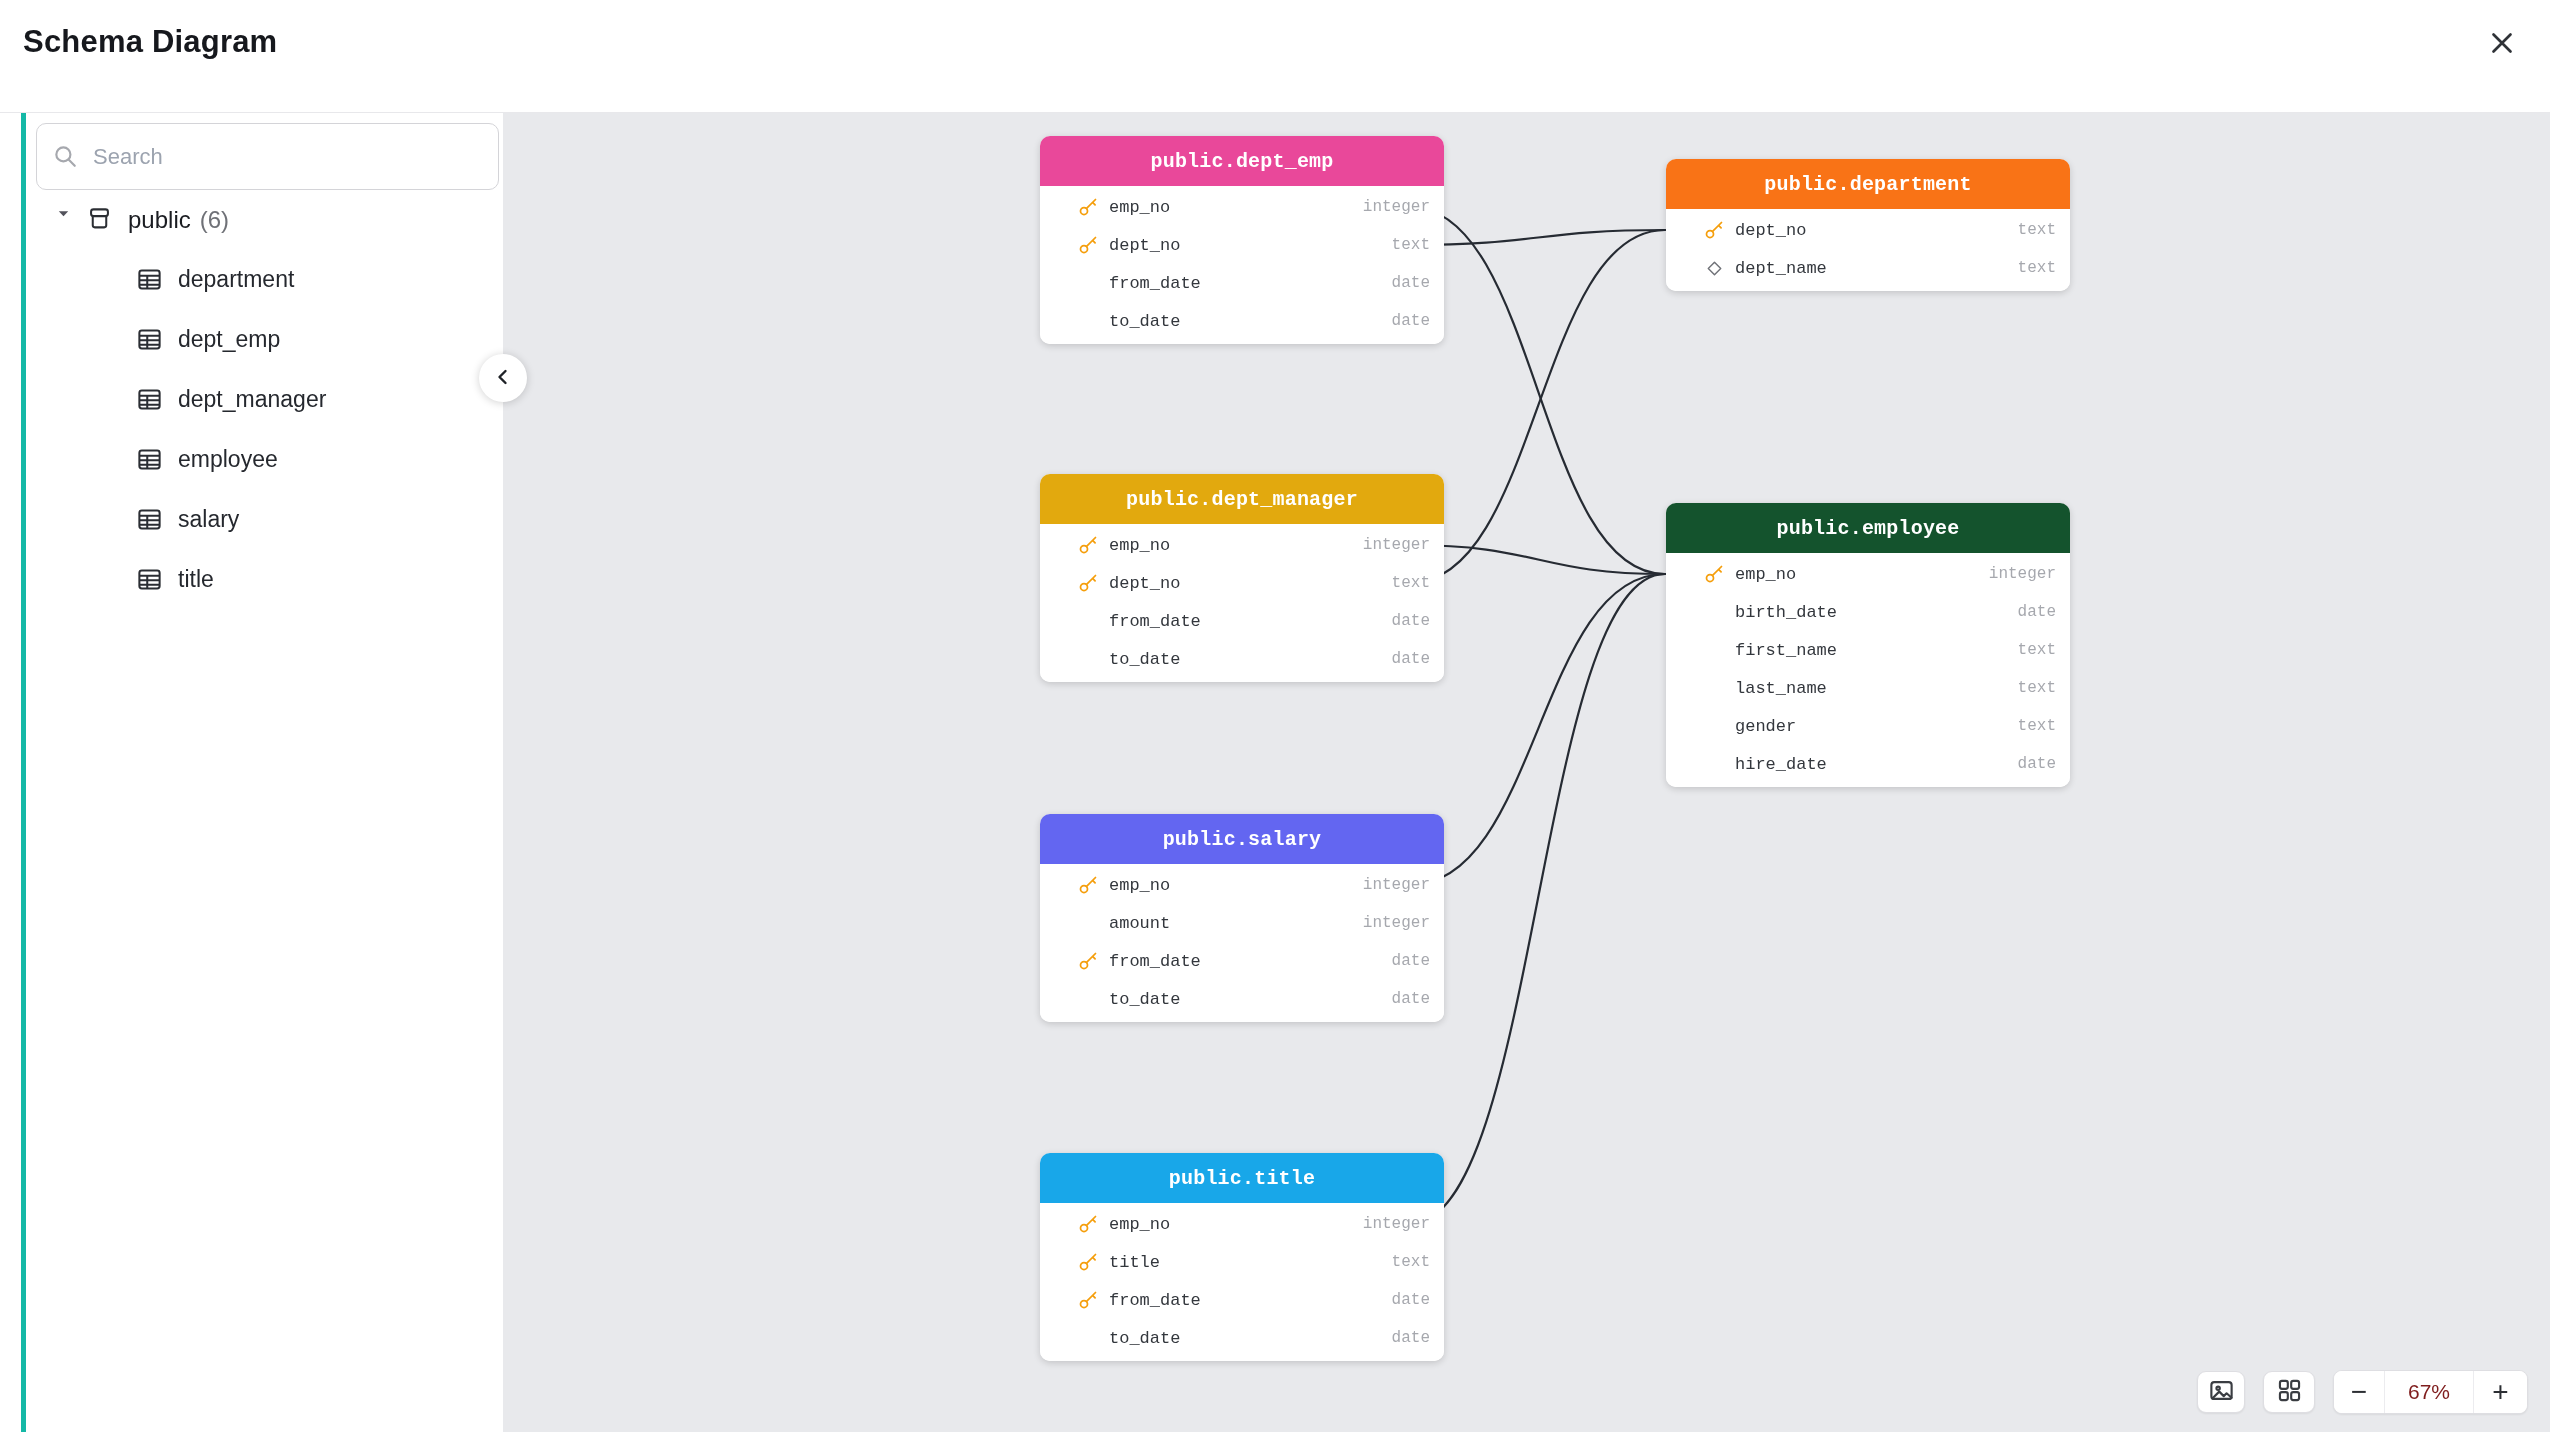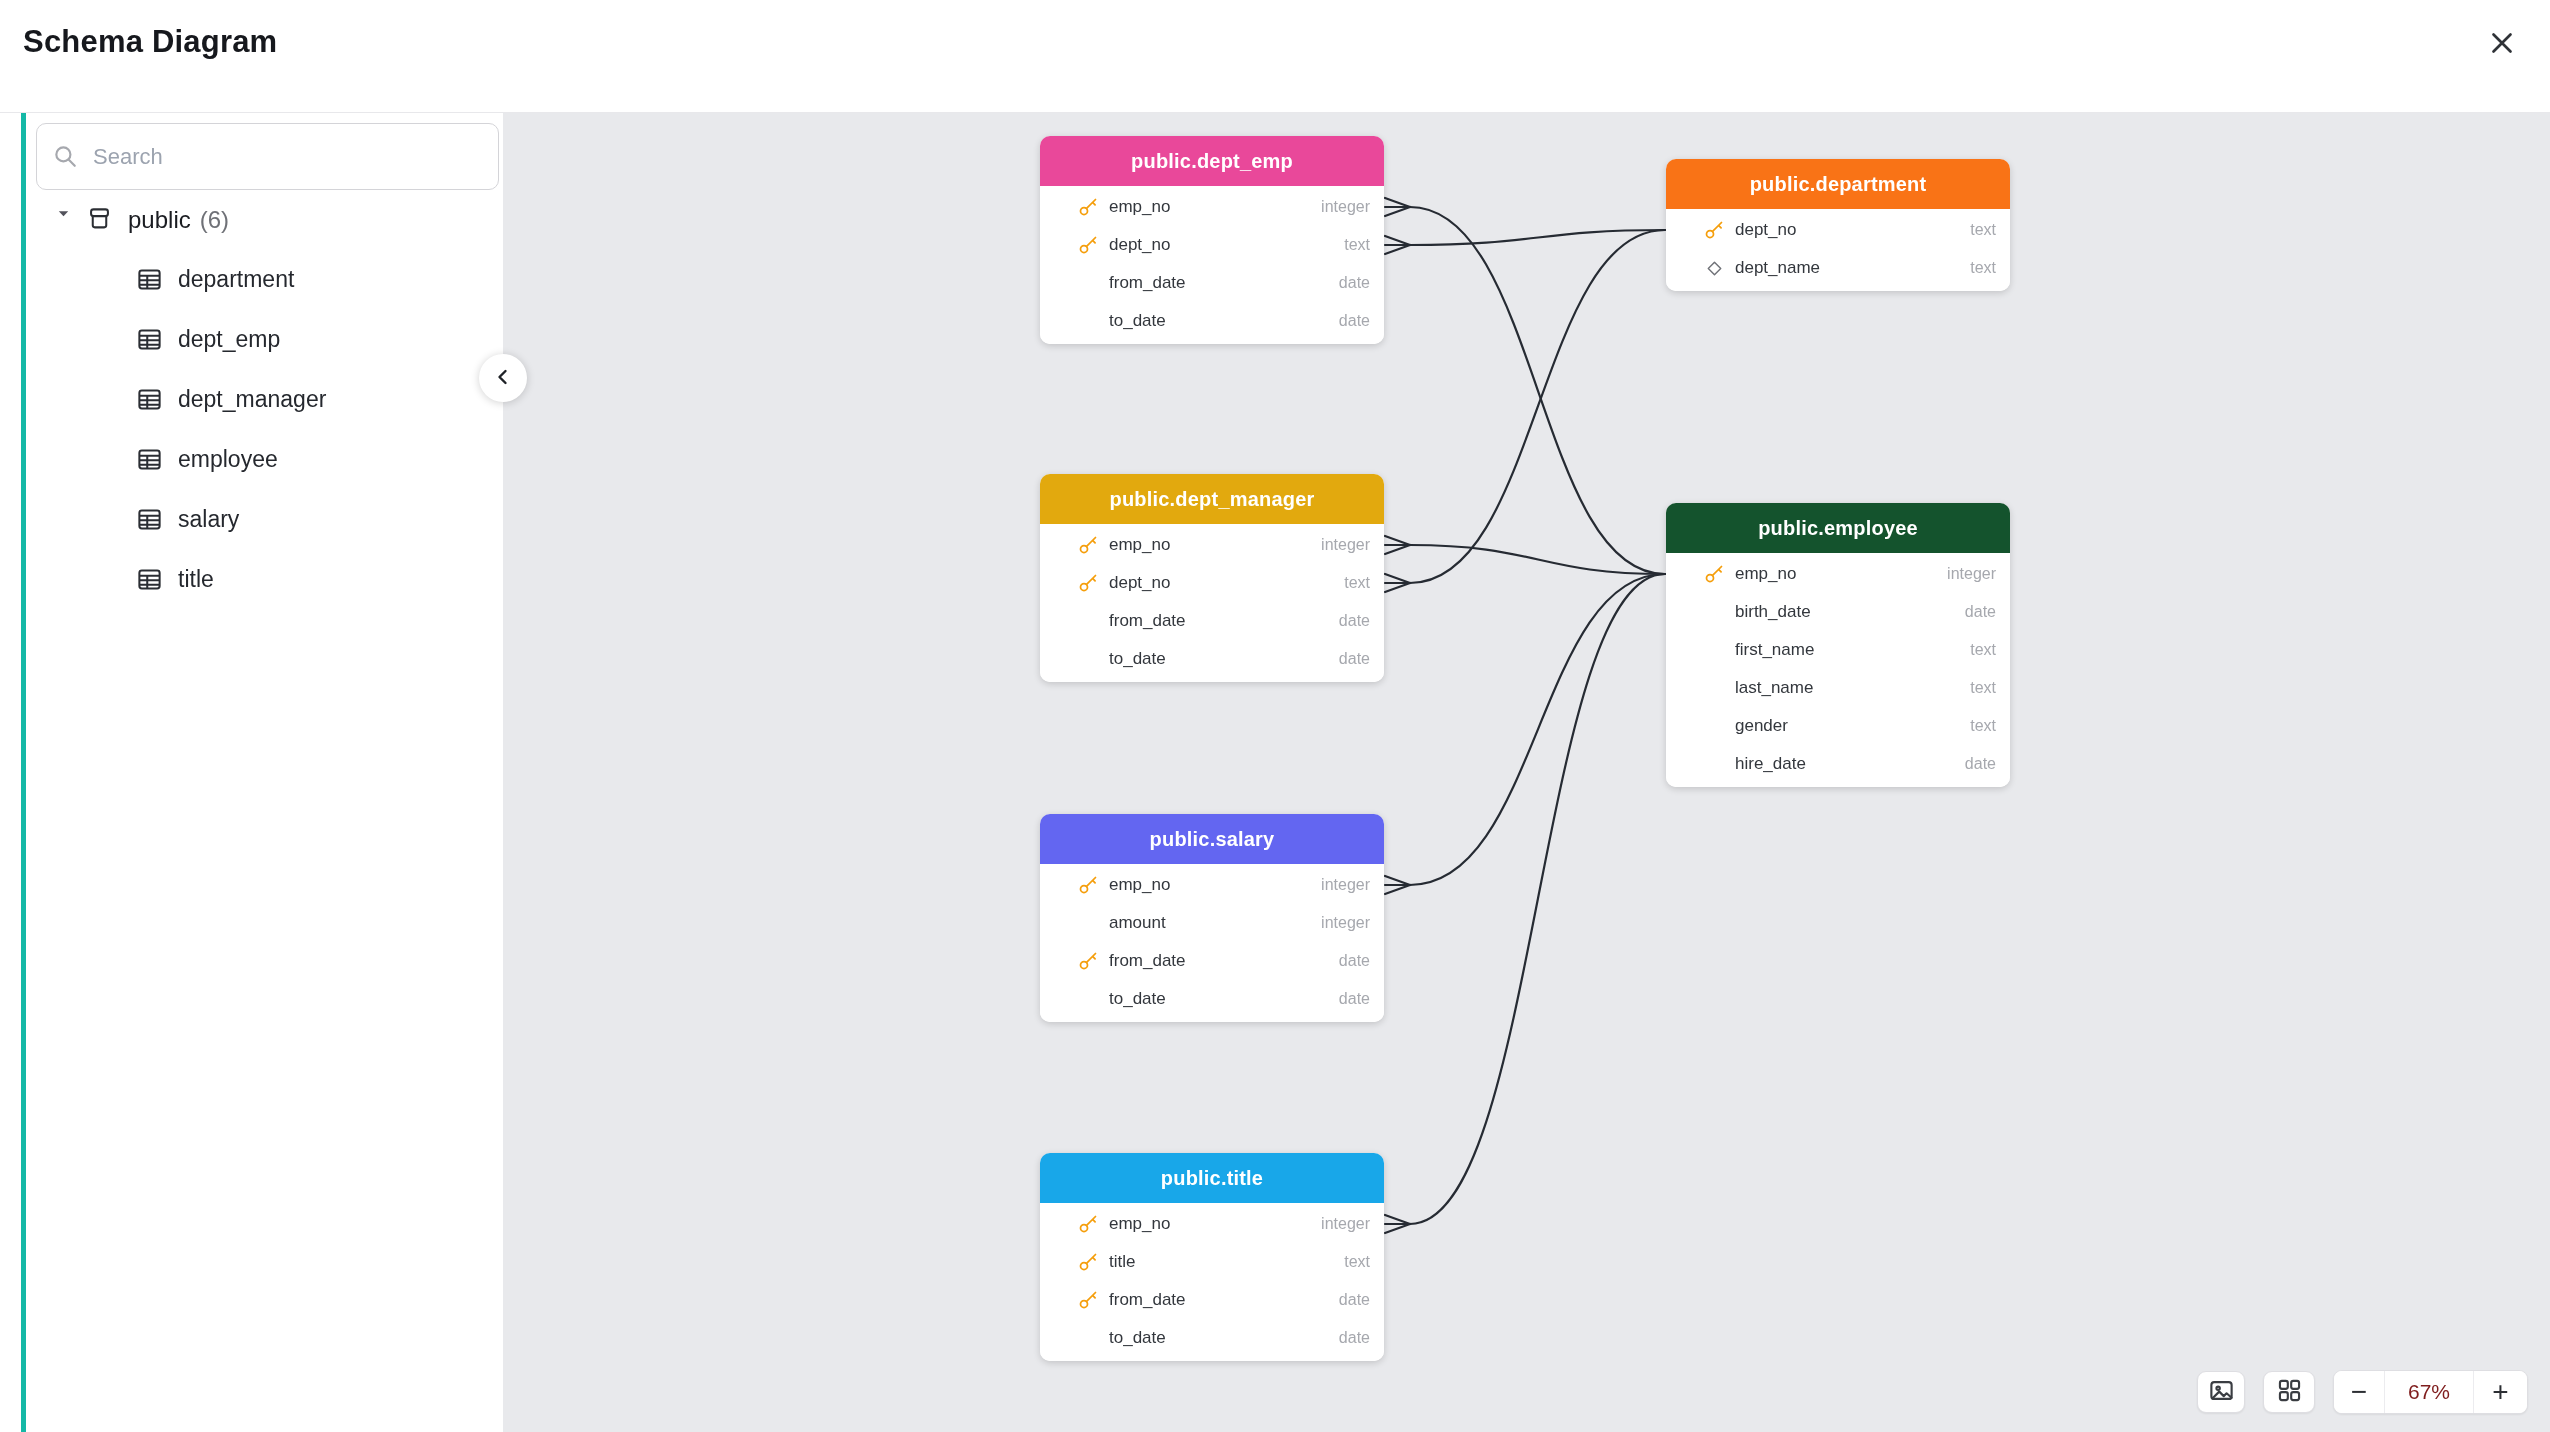--- a/index.html
+++ b/index.html
@@ -35,21 +35,21 @@
   
   .collapse-btn{
     position:absolute;left:479px;top:241px;width:48px;height:48px;border-radius:50%;
     background:#fff;border:none;box-shadow:0 1px 8px rgba(0,0,0,.18);cursor:pointer;z-index:30;
     display:flex;align-items:center;justify-content:center;
   }
   
   .canvas{position:absolute;top:0;bottom:0;left:503px;right:0;background:#e8e9ec;overflow:hidden;}
   .edges{position:absolute;inset:0;width:100%;height:100%;}
   
-  .table-node{position:absolute;width:344px;border-radius:10px;box-shadow:0 2px 7px rgba(0,0,0,.16);background:#fff;}
+  .table-node{position:absolute;width:404px;border-radius:10px;box-shadow:0 2px 7px rgba(0,0,0,.16);background:#fff;font-family:Liberation Mono, monospace;}
   .node-header{height:50px;border-radius:10px 10px 0 0;display:flex;align-items:center;justify-content:center;}
   .node-title{color:#fff;font-size:20px;font-weight:700;letter-spacing:.2px;}
   .node-body{border-radius:0 0 10px 10px;background:#fff;padding:2px 0 4px;}
   .col-row{height:38px;display:flex;align-items:center;padding:0 14px 0 12px;margin-left:24px;}
   .col-icon{width:24px;height:24px;margin-right:9px;display:flex;align-items:center;justify-content:center;flex:none;}
   .col-name{font-size:17px;color:#33373d;}
   .col-type{margin-left:auto;font-size:16px;color:#a6a8ae;}
   
   .controls{position:absolute;right:22px;bottom:18px;display:flex;gap:18px;align-items:center;z-index:20;}
   .ctl-btn{height:42px;background:#fff;border:1px solid #dedee2;border-radius:9px;box-shadow:0 1px 2px rgba(0,0,0,.07);display:flex;align-items:center;justify-content:center;cursor:pointer;padding:0;}

